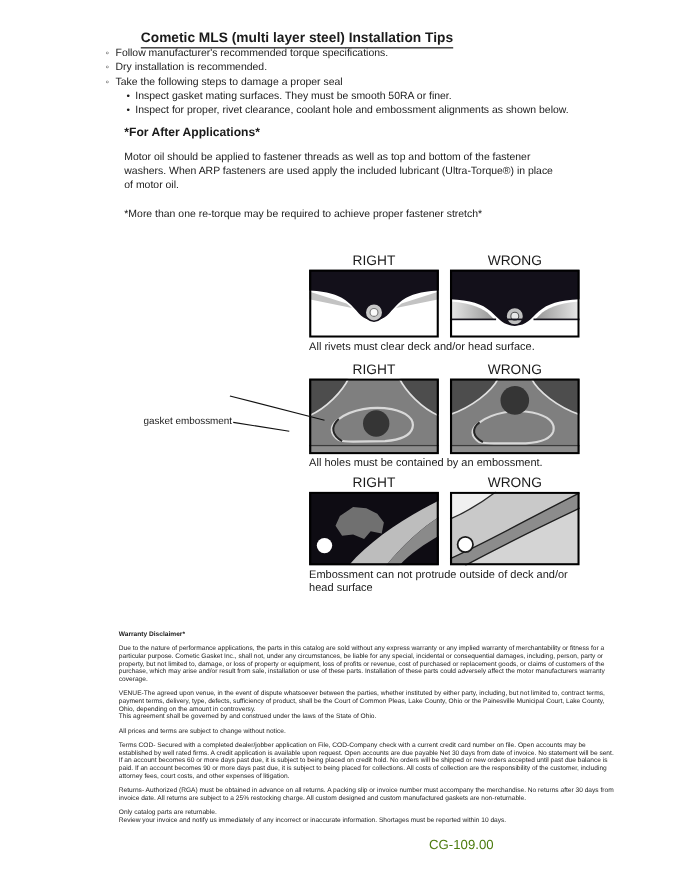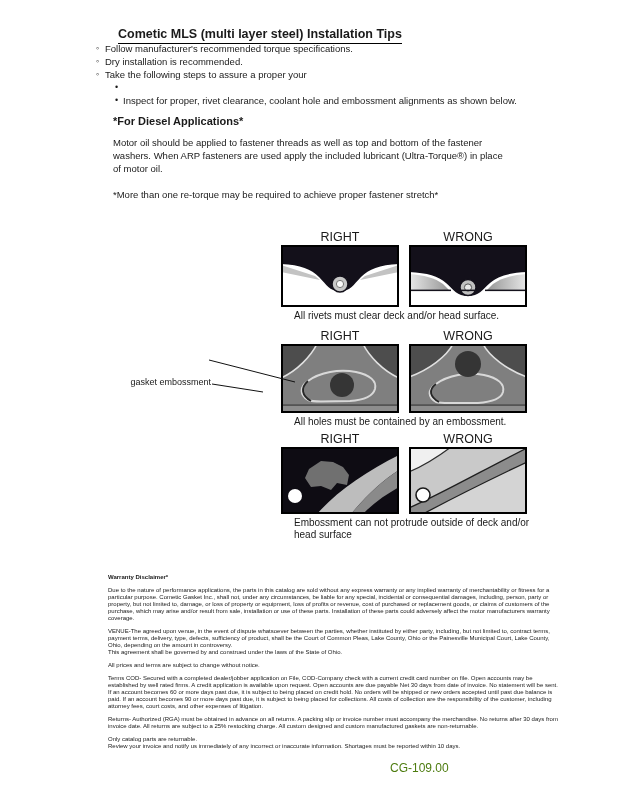--- a/index.html
+++ b/index.html
@@ -4,21 +4,21 @@
 <style>
   html,body { margin:0; padding:0; background:#ffffff; }
   .page {
     position:relative; width:618px; height:800px; background:#ffffff;
     font-family:"Liberation Sans","DejaVu Sans",sans-serif; color:#1a1a1a;
     overflow:hidden;
   }
   .abs { position:absolute; }
 
   
-  .title { left:118px; top:27px; font-size:12.5px; font-weight:bold;
+  .title { left:128px; top:27px; font-size:12.5px; font-weight:bold;
            border-bottom:1.5px solid #000; padding-bottom:2px; }
 
   
   .tips { left:96px; top:42px; width:440px; font-size:9.5px; line-height:13px; }
   .brow { display:flex; }
   .brow .mk { width:9px; flex:0 0 9px; font-size:9px; }
   .brow.sub { padding-left:19px; }
   .brow.sub .mk { width:8px; flex:0 0 8px; }
 
   
@@ -26,21 +26,21 @@
   .diesel h2 { font-size:11px; font-weight:bold; margin:0 0 8px 0; }
   .diesel p { margin:0 0 4px 0; }
   .diesel .note { margin-top:13px; }
 
   
   .figgroup { left:237px; width:246px;padding-left:44px; }
   .labelrow { display:flex; justify-content:space-between; font-size:12.5px; line-height:13px; }
   .labelrow span { width:118px; text-align:center; }
   .boxrow { display:flex; justify-content:space-between; margin-top:1px; }
   .boxrow svg { display:block; }
-  .caption { font-size:10px; line-height:11.5px; margin-top:3px;margin-left:13px; }
+  .caption { font-size:10px; line-height:11.5px; margin-top:3px; }
   .g1 { top:231px; } .g2 { top:330px; } .g3 { top:433px; }
 
   
   .ann { font-size:9px; line-height:11px; text-align:right; white-space:pre-line; }
   .ann-coolant { left:100px; top:344px; width:108px; }
   .ann-emboss  { left:100px; top:377px; width:111px; }
   .leaders { left:205px; top:352px; pointer-events:none; }
 
   
   .disc { left:108px; top:574px; width:452px; font-size:6px; line-height:7px; }
@@ -60,33 +60,34 @@
     <div class="brow">
       <span class="mk">◦</span>
       <span>Follow manufacturer's recommended torque specifications.</span>
     </div>
     <div class="brow">
       <span class="mk">◦</span>
       <span>Dry installation is recommended.</span>
     </div>
     <div class="brow">
       <span class="mk">◦</span>
-      <span>Take the following steps to assure a proper your</span>
+      <span>Take the following steps to damage a proper seal</span>
     </div>
     <div class="brow sub">
       <span class="mk">•</span>
+      <span>Inspect gasket mating surfaces.  They must be smooth 50RA or finer.</span>
     </div>
     <div class="brow sub">
       <span class="mk">•</span>
       <span>Inspect for proper, rivet clearance, coolant hole and embossment alignments as shown below.</span>
     </div>
   </div>
 
   <div class="abs diesel">
-    <h2>*For Diesel Applications*</h2>
+    <h2>*For After Applications*</h2>
     <p>Motor oil should be applied to fastener threads as well as top and bottom of the fastener washers. When ARP fasteners are used apply the included lubricant (Ultra-Torque®) in place of motor oil.</p>
     <p class="note">*More than one re-torque may be required to achieve proper fastener stretch*</p>
   </div>
 
   <div class="abs figgroup g1">
     <div class="labelrow">
       <span>RIGHT</span>
       <span>WRONG</span>
     </div>
     <div class="boxrow">

